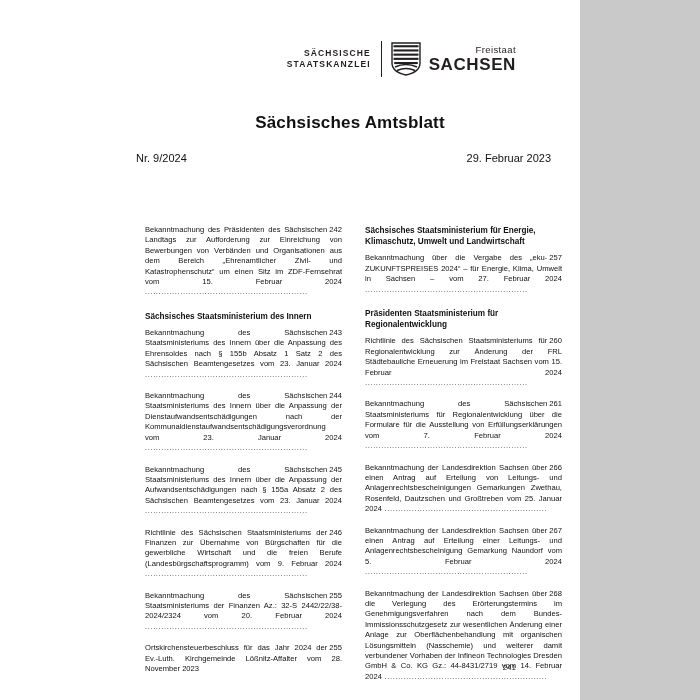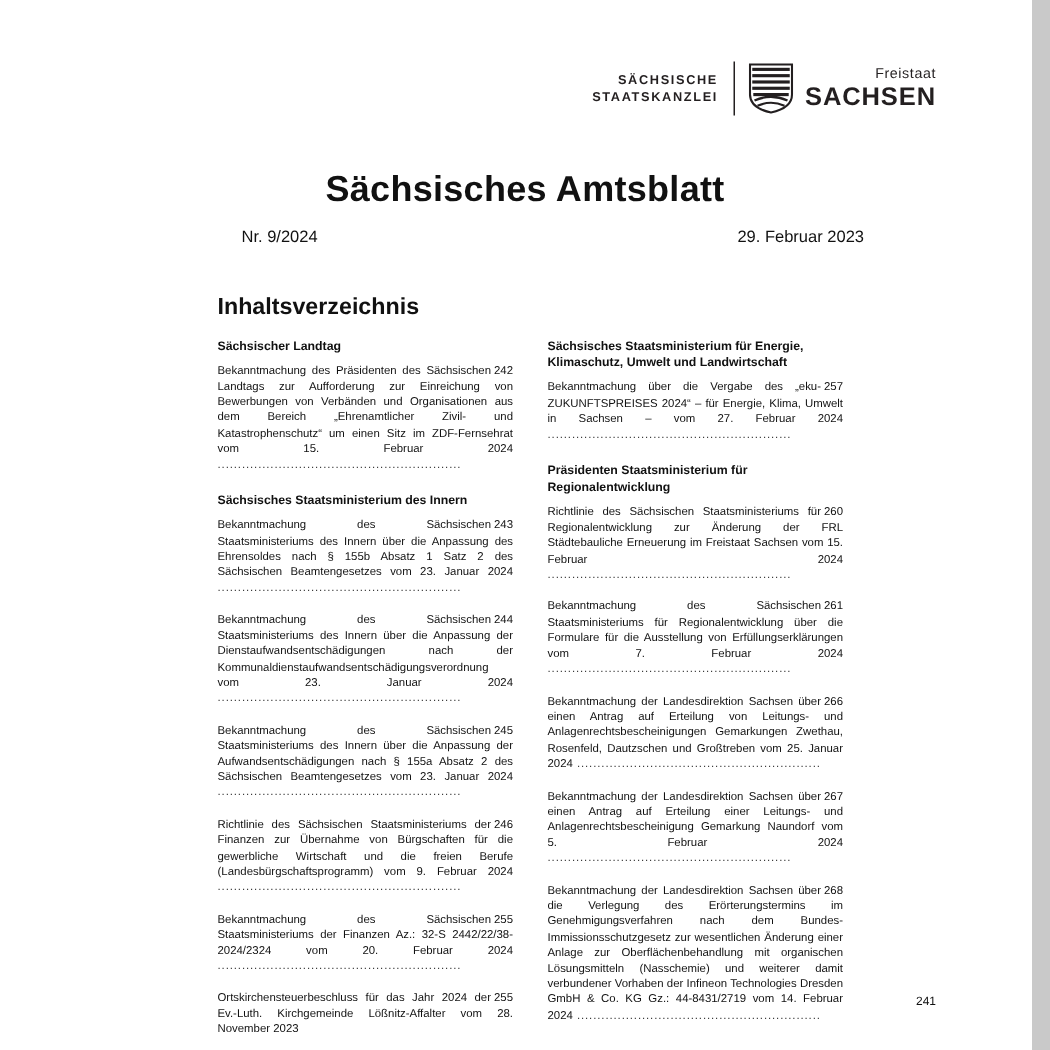--- a/index.html
+++ b/index.html
@@ -10,21 +10,21 @@
     width: 700px;
     height: 700px;
     background: #c9c9c9;
     font-family: "Liberation Sans", sans-serif;
     overflow: hidden;
   }
   .page {
     position: absolute;
     left: 0;
     top: 0;
-    width: 688px;
+    width: 580px;
     height: 700px;
     background: #ffffff;
     box-sizing: border-box;
   }
   
   .logo-area {
     position: absolute;
     right: 64px;
     top: 38px;
     display: flex;
@@ -67,29 +67,29 @@
     letter-spacing: 0.6px;
     line-height: 19px;
   }
   
   .doc-title {
     position: absolute;
     top: 113px;
     left: 0;
     width: 700px;
     text-align: center;
-    font-size: 24px;
+    font-size: 17px;
     font-weight: bold;
     color: #111;
     letter-spacing: 0.2px;
   }
   .issue-row {
     position: absolute;
     top: 152px;
-    left: 161px;
+    left: 136px;
     width: 415px;
     display: flex;
     justify-content: space-between;
     font-size: 11px;
     color: #111;
   }
   .toc-heading {
     position: absolute;
     top: 196px;
     left: 145px;
@@ -177,25 +177,23 @@
     </div>
   </div>
 
   <div class="doc-title">Sächsisches Amtsblatt</div>
 
   <div class="issue-row">
     <span>Nr. 9/2024</span>
     <span>29. Februar 2023</span>
   </div>
 
-  <div class="toc-heading">Inhaltsverzeichnis</div>
 
   <div class="columns" id="toc-columns">
       <div class="col">
-        <div class="sec-title">Sächsischer Landtag</div>
         <div class="entry"><span class="pg">242</span><span class="txt">Bekanntmachung des Präsidenten des Sächsischen Landtags zur Aufforderung zur Einreichung von Bewerbungen von Verbänden und Organisationen aus dem Bereich „Ehrenamtlicher Zivil- und Katastrophenschutz“ um einen Sitz im ZDF-Fernsehrat vom 15. Februar 2024</span><span class="leader"> ............................................................</span></div>
         <div class="sec-title">Sächsisches Staatsministerium des Innern</div>
         <div class="entry"><span class="pg">243</span><span class="txt">Bekanntmachung des Sächsischen Staatsministeriums des Innern über die Anpassung des Ehrensoldes nach § 155b Absatz 1 Satz 2 des Sächsischen Beamtengesetzes vom 23. Januar 2024</span><span class="leader"> ............................................................</span></div>
         <div class="entry"><span class="pg">244</span><span class="txt">Bekanntmachung des Sächsischen Staatsministeriums des Innern über die Anpassung der Dienstaufwandsentschädigungen nach der Kommunaldienstaufwandsentschädigungsverordnung vom 23. Januar 2024</span><span class="leader"> ............................................................</span></div>
         <div class="entry"><span class="pg">245</span><span class="txt">Bekanntmachung des Sächsischen Staatsministeriums des Innern über die Anpassung der Aufwandsentschädigungen nach § 155a Absatz 2 des Sächsischen Beamtengesetzes vom 23. Januar 2024</span><span class="leader"> ............................................................</span></div>
         <div class="entry"><span class="pg">246</span><span class="txt">Richtlinie des Sächsischen Staatsministeriums der Finanzen zur Übernahme von Bürgschaften für die gewerbliche Wirtschaft und die freien Berufe (Landesbürgschaftsprogramm) vom 9. Februar 2024</span><span class="leader"> ............................................................</span></div>
         <div class="entry"><span class="pg">255</span><span class="txt">Bekanntmachung des Sächsischen Staatsministeriums der Finanzen Az.: 32-S 2442/22/38-2024/2324 vom 20. Februar 2024</span><span class="leader"> ............................................................</span></div>
         <div class="entry"><span class="pg">255</span><span class="txt">Ortskirchensteuerbeschluss für das Jahr 2024 der Ev.-Luth. Kirchgemeinde Lößnitz-Affalter vom 28. November 2023</span></div>
       </div>
       <div class="col">

